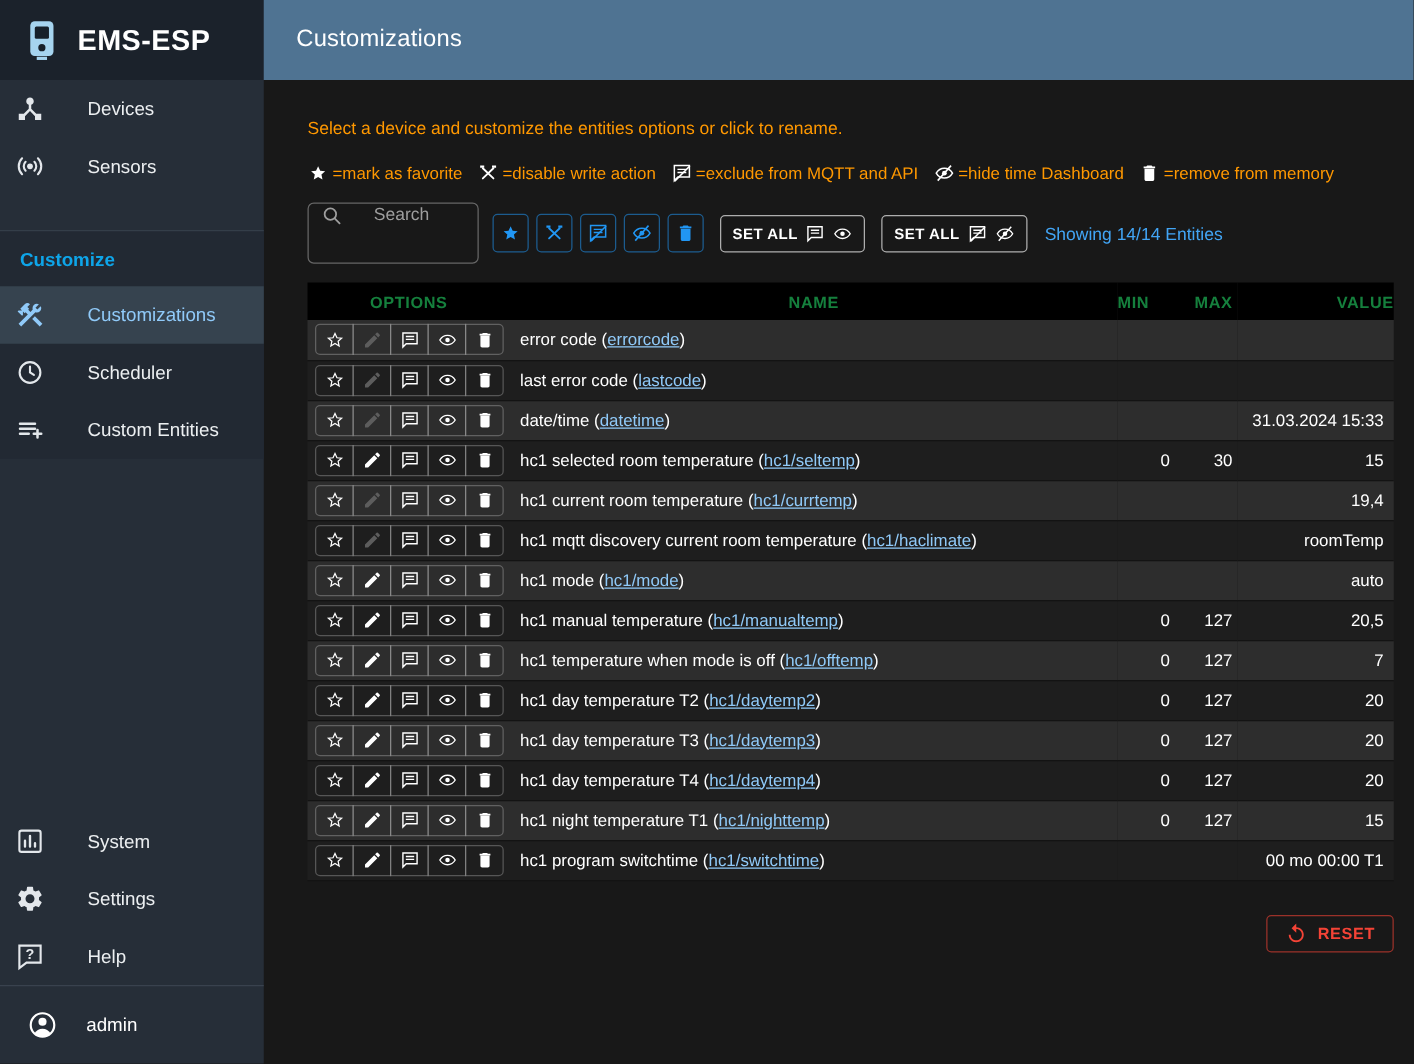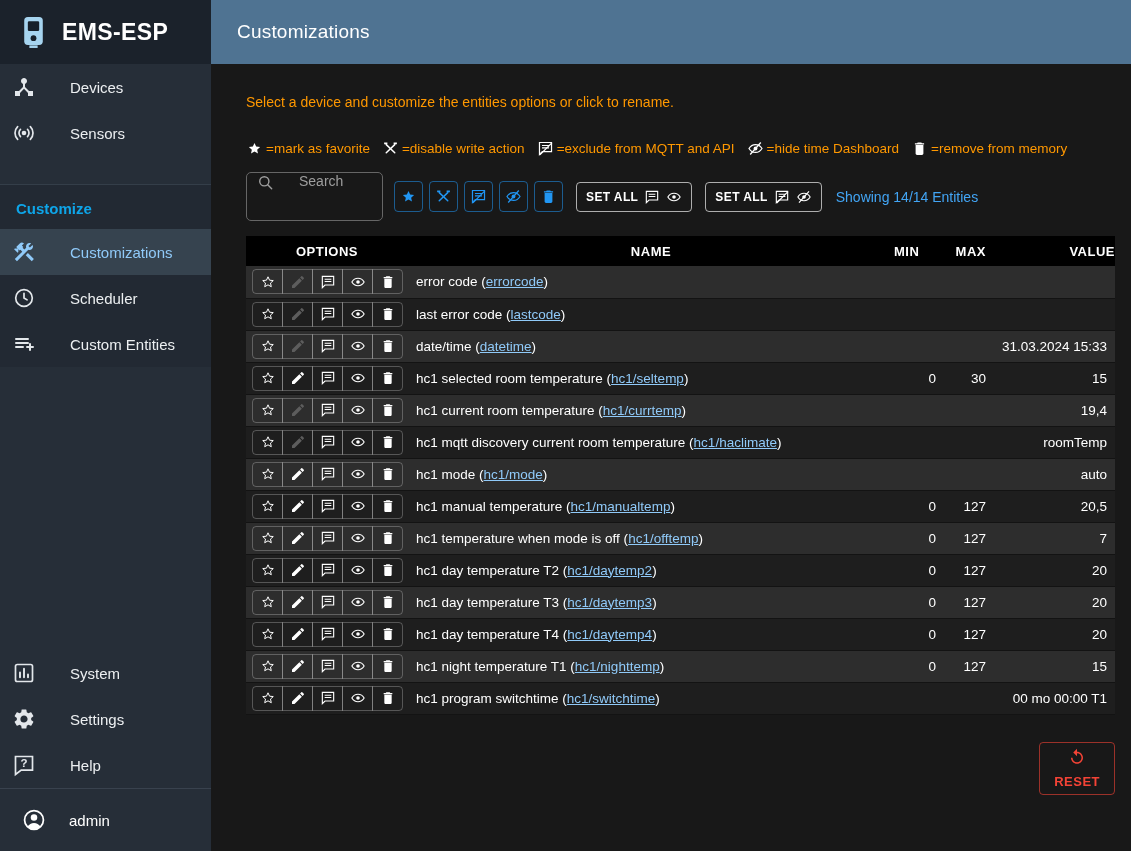--- a/index.html
+++ b/index.html
@@ -41,21 +41,21 @@
 
   .instruction { color: #ff9800; font-size: 14px; }
 
   .select-box { position: relative; margin-top: 23px; height: 50px; border: 1px solid #8f8f8f;
                 border-radius: 5px; display: flex; align-items: center; padding: 0 14px; cursor: pointer; }
   .select-label { position: absolute; top: -8px; left: 10px; background: #181818; padding: 0 5px;
                   font-size: 11.5px; color: #cfcfcf; }
   .select-value { font-size: 15.5px; color: #fff; }
   .select-caret { margin-left: auto; width: 24px; height: 24px; color: #cfcfcf; }
 
-  .legend { margin-top: 30px; display: flex; align-items: center; gap: 12px; color: #ff9800; font-size: 13.5px; white-space: nowrap; }
+  .legend { margin-top: 20px; display: flex; align-items: center; gap: 12px; color: #ff9800; font-size: 13.5px; white-space: nowrap; }
   .legend-item { display: flex; align-items: center; gap: 3px; }
   .legend-item .ic { width: 17px; height: 17px; color: #fff; }
 
   .controls { margin-top: 15px; display: flex; align-items: center; }
   .search-box { width: 137px; height: 49px; border: 1px solid #666; border-radius: 5px;
                 display: flex; align-items: flex-start; padding: 0 9px; gap: 24px; }
   .search-box .ic { width: 19px; height: 19px; color: #9e9e9e; flex-shrink: 0; }
   .search-box input { flex: 1; min-width: 0; background: transparent; border: none; outline: none;
                       color: #fff; font-size: 14px; font-family: inherit; }
   .search-box input::placeholder { color: #9e9e9e; }
@@ -69,21 +69,21 @@
   .setall-btn { margin-left: 13px; height: 30px; border: 1px solid rgba(255,255,255,.65); border-radius: 4px;
                 background: transparent; color: #fff; display: flex; align-items: center; gap: 6px;
                 padding: 0 9px; font-size: 12px; font-weight: bold; letter-spacing: .4px;
                 font-family: inherit; cursor: pointer; }
   .setall-btn .ic { width: 16px; height: 16px; }
 
   .showing { margin-left: 14px; color: #42a5f5; font-size: 14px; }
 
   
   table { width: 100%; border-collapse: collapse; margin-top: 15px; table-layout: fixed; }
-  thead th { background: #000; color: #ffffff; font-size: 13px; font-weight: bold; height: 30px; letter-spacing: .5px; margin-top: 23px; }
+  thead th { background: #000; color: #15803d; font-size: 13px; font-weight: bold; height: 30px; letter-spacing: .5px; margin-top: 23px; }
   th.h-options { text-align: center; }
   th.h-name { text-align: center; }
   th.h-min { text-align: left; padding-right: 6px; }
   th.h-max { text-align: right; padding-right: 4px; }
   th.h-value { text-align: right; }
   tbody tr { height: 32px; border-bottom: 1px solid #131313; }
   tbody tr:nth-child(odd) { background: #2d2d2d; }
   tbody tr:nth-child(even) { background: #1e1e1e; }
   td { vertical-align: middle; font-size: 13.5px; }
   td.options-cell { padding-left: 6px; }
@@ -98,21 +98,21 @@
   td.name-cell { padding-left: 8px; color: #fff; cursor: pointer; white-space: nowrap; overflow: hidden; }
   td.name-cell a { color: #90caf9; text-decoration: underline; cursor: pointer; }
   td.min-cell { text-align: right; padding-right: 8px; }
   td.max-cell { text-align: right; padding-right: 4px; }
   td.value-cell { text-align: right; padding-right: 8px; white-space: nowrap; }
 
   .footer-row { display: flex; justify-content: flex-end; margin-top: 27px; }
   .reset-btn { display: flex; align-items: center; gap: 8px; color: #f44336;
                border: 1px solid rgba(244,67,54,.6); border-radius: 4px; background: transparent;
                padding: 5px 14px; font-size: 13px; font-weight: bold; letter-spacing: .5px;
-               font-family: inherit; cursor: pointer; flex-direction: column; }
+               font-family: inherit; cursor: pointer; }
   .reset-btn .ic { width: 18px; height: 18px; }
 </style>
 </head>
 <body>
 
 <div class="app">
 
   <aside class="sidebar">
     <div class="logo-row">
       <span class="logo ic">

